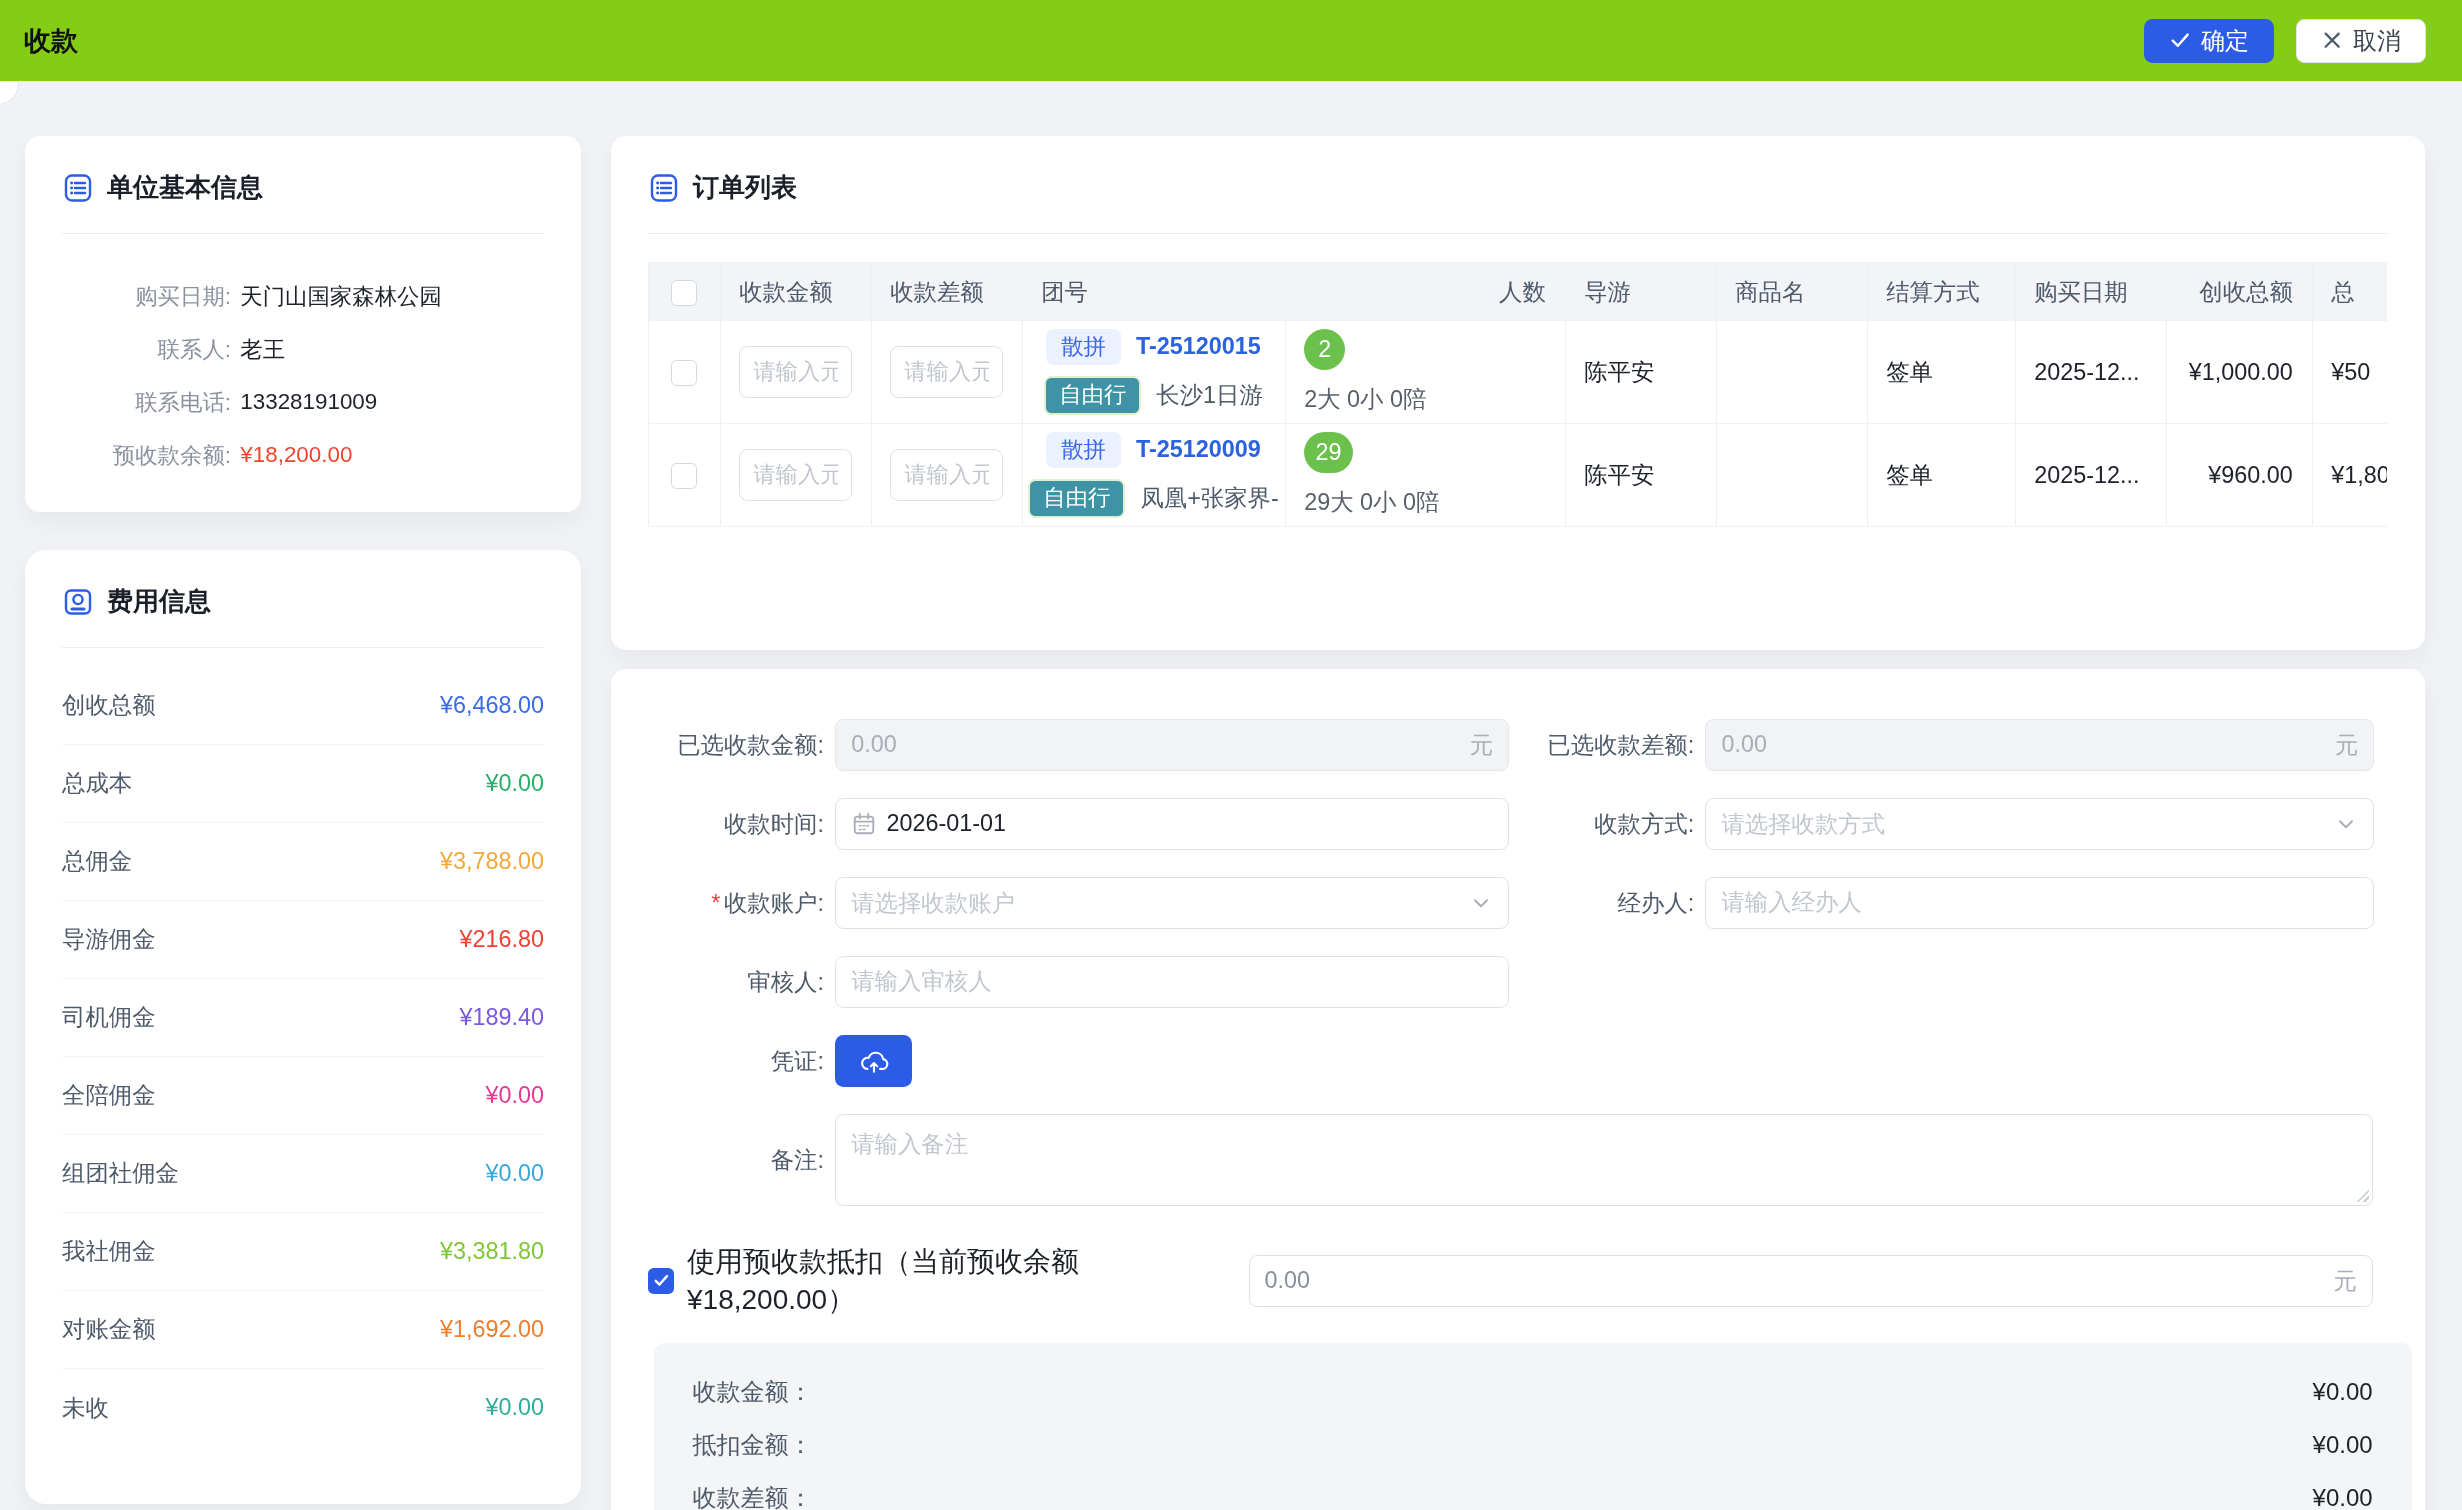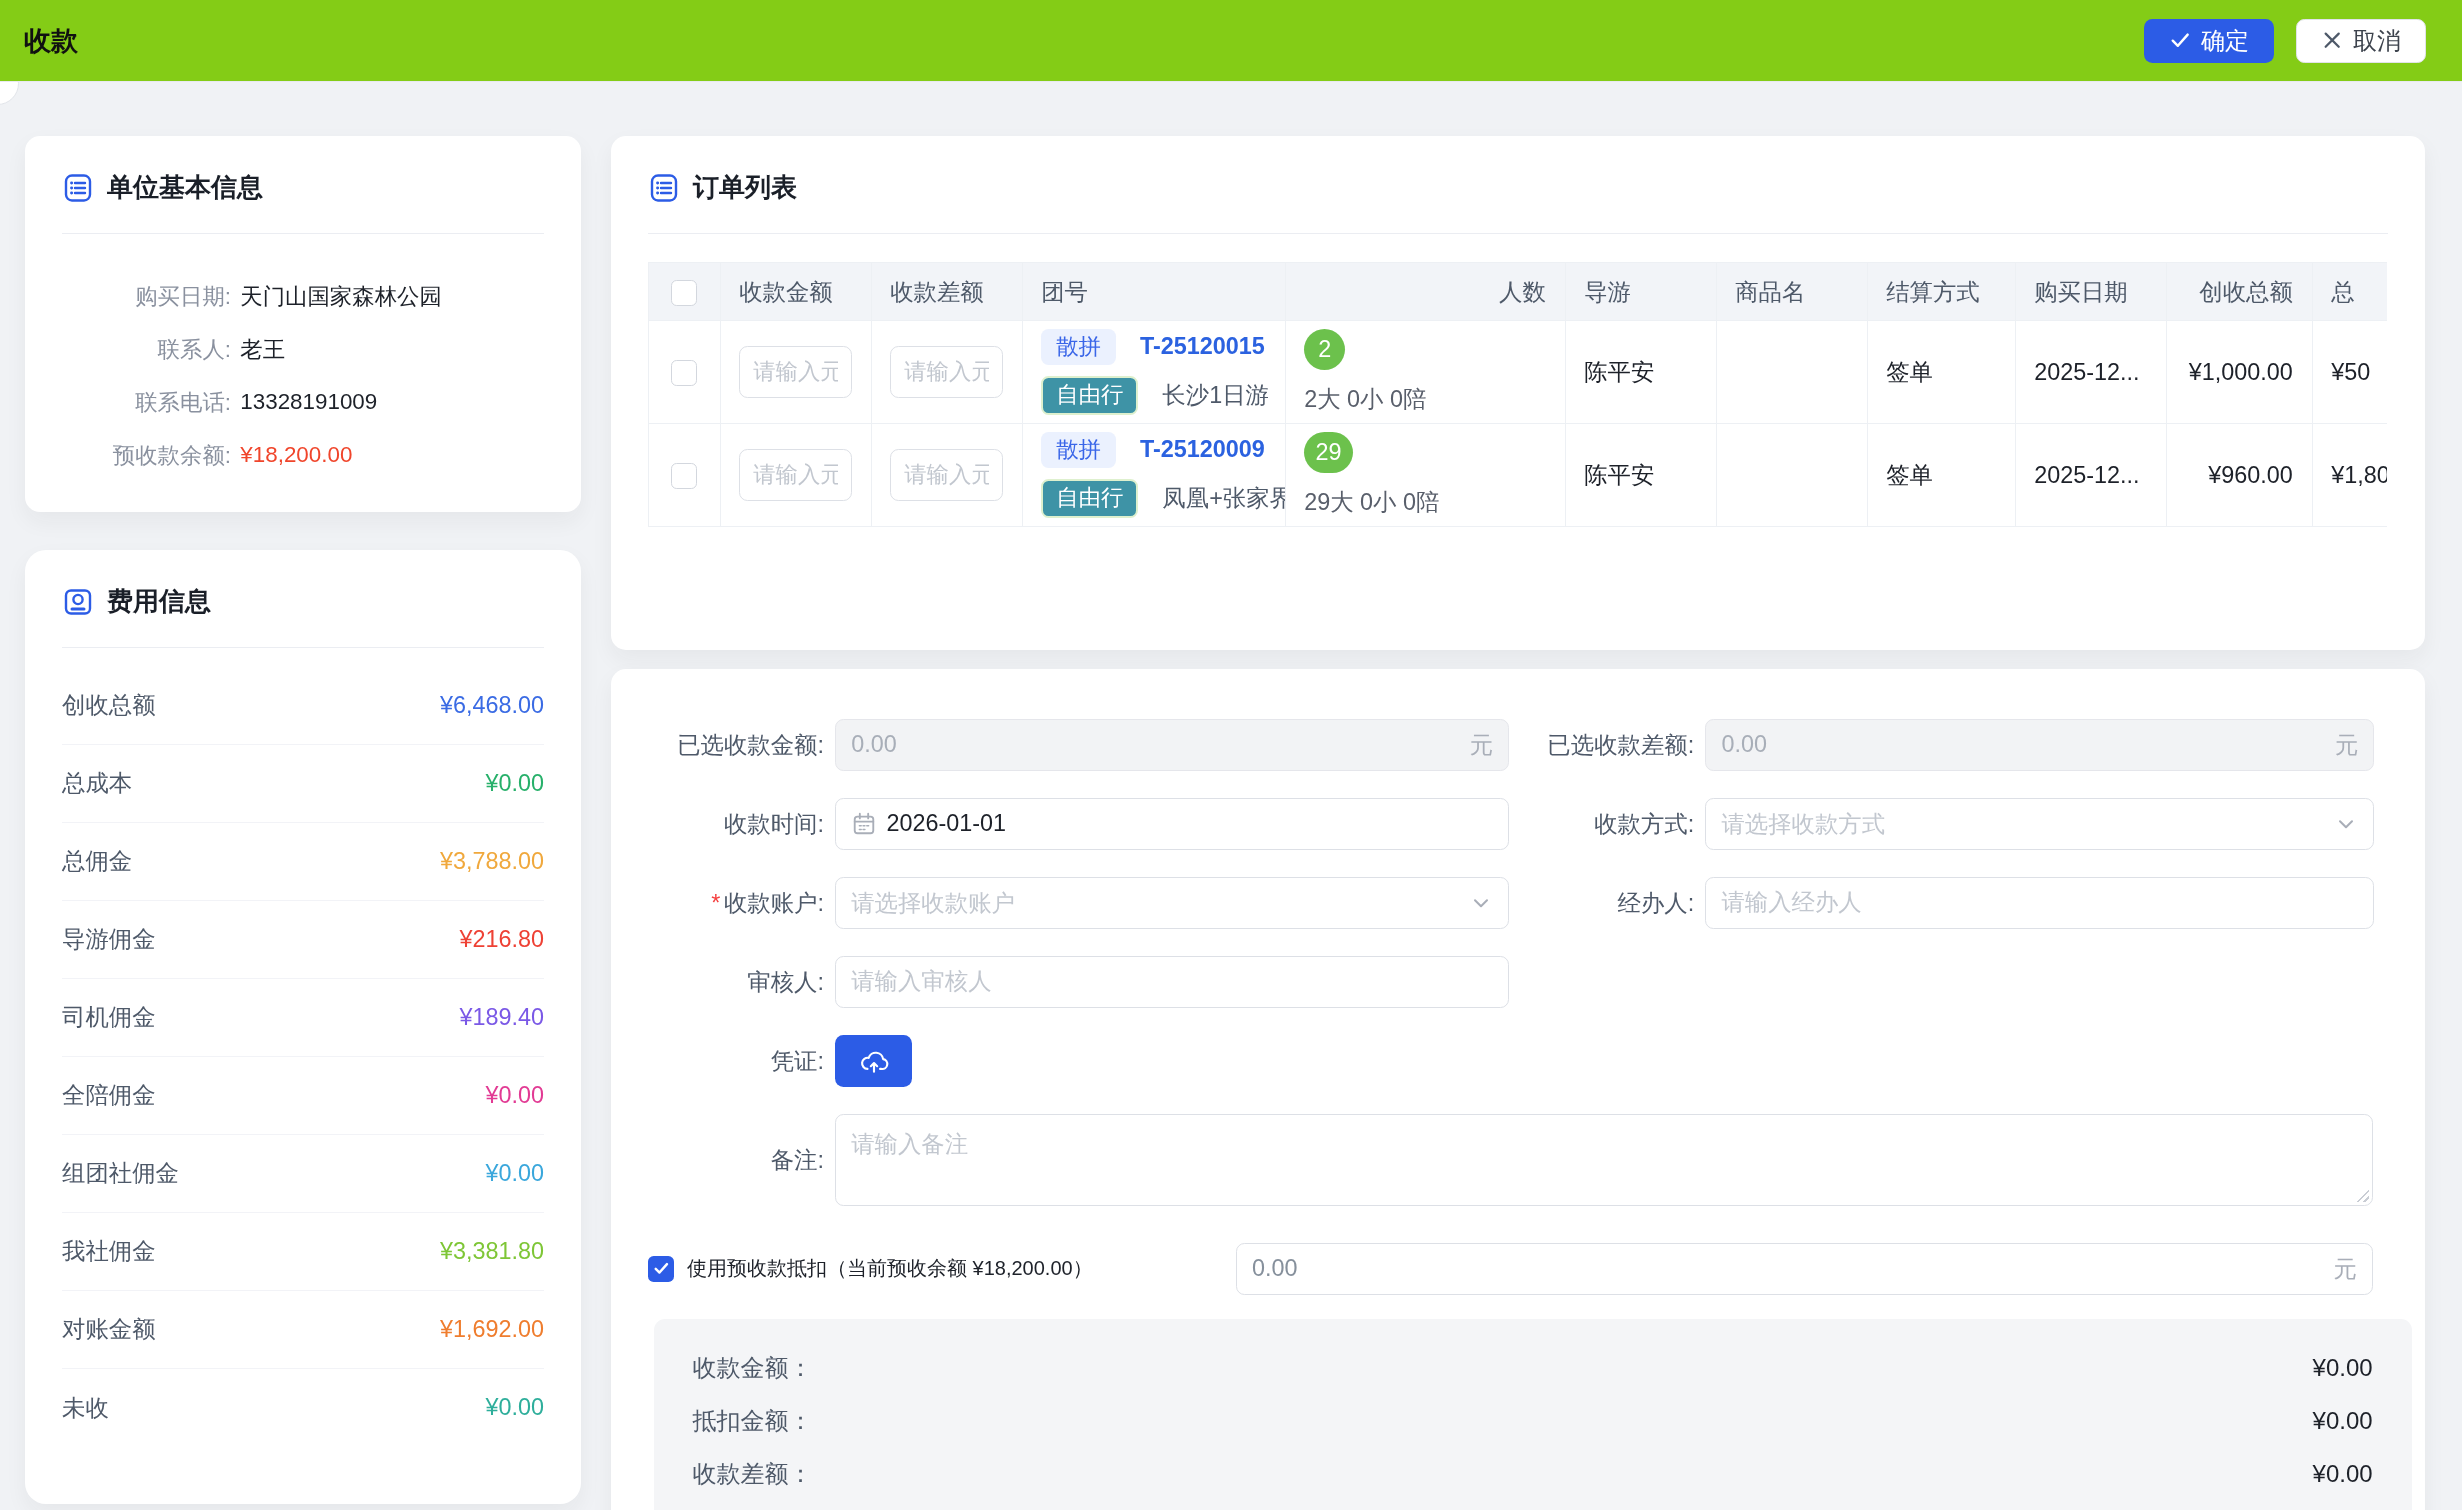--- a/index.html
+++ b/index.html
@@ -80,21 +80,21 @@
   .checkbox {
     width:26px; height:26px; border:1.9px solid #D3D7DE; border-radius:5.6px;
     background:#fff; display:inline-block; vertical-align:middle; cursor:pointer;
   }
   .checkbox-checked {
     width:26px; height:26px; border-radius:5.6px; background:#2C5CE6;
     display:inline-flex; align-items:center; justify-content:center;
     vertical-align:middle; cursor:pointer; flex:none;
   }
   .group-cell { line-height:1; }
-  .group-line { display:flex; align-items:center; gap:24px; }
+  .group-line { display:flex; align-items:center; gap:15px;justify-content:center; }
   .group-line + .group-line { margin-top:11.2px; }
   .tag-blue {
     background:#EBF1FE; color:#3A66E8; border-radius:7.5px; font-size:22.4px;
     padding:6.5px 15px; display:inline-block;
   }
   .tag-teal {
     background:#3E93A6; color:#fff; border-radius:7.5px; font-size:22.4px;
     padding:6.5px 13px; display:inline-block; border:2.8px solid #DEF0CE;
   }
   .order-link { color:#2B62E0; font-weight:600; cursor:pointer; }
@@ -141,21 +141,21 @@
     font-size:23.4px; font-family:inherit; padding:13px 15px; color:#1D2129;
     background:transparent;
   }
   .remark-box textarea::placeholder { color:#C2C7CF; }
   .resize-grip {
     position:absolute; right:2.8px; bottom:2.8px; width:15px; height:15px;
     background:repeating-linear-gradient(135deg, transparent 0 2.8px, #C9CDD4 2.8px 4.7px);
     clip-path:polygon(100% 0, 100% 100%, 0 100%);
   }
   .deposit-row { display:flex; align-items:center; margin-top:37px; }
-  .deposit-label { margin-left:13px; font-size:20px; color:#1D2129; }
+  .deposit-label { margin-left:13px; font-size:28px; color:#1D2129; }
   .deposit-input { width:1137px; margin-left:auto; }
   
   .summary {
     margin-top:24px; margin-left:5.6px; background:#F4F5F7; border-radius:11.2px;
     padding:22.4px 39px 24px 39px; width:1758px;
   }
   .sum-row { display:flex; align-items:center; justify-content:space-between; height:53px; font-size:24px; }
   .sum-label { color:#4E5969; }
   .sum-value { color:#1D2129; }
   .sum-divider { height:0.9px; background:#E3E5E9; margin:13px 0 9.3px 0; }

